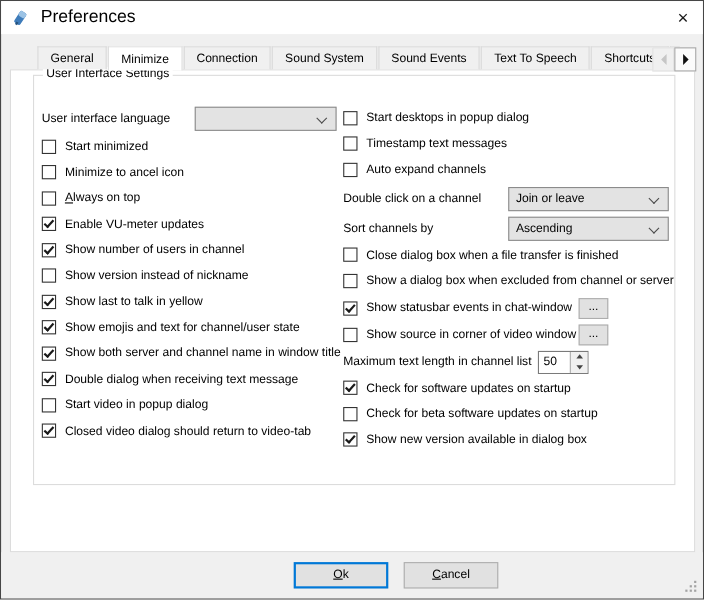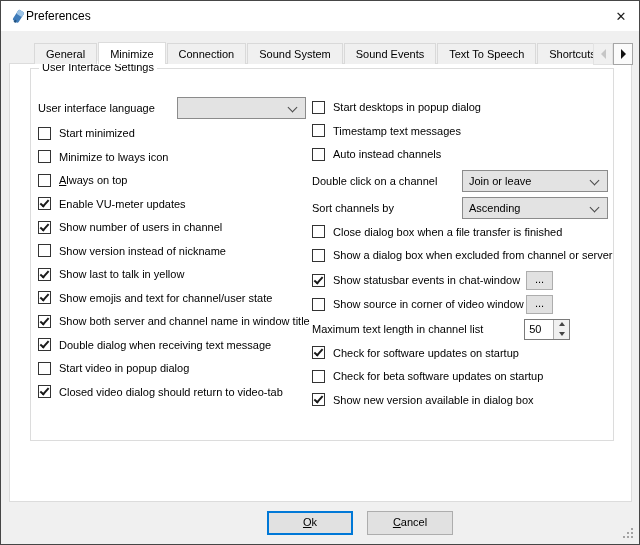--- a/index.html
+++ b/index.html
@@ -1,25 +1,25 @@
 <!DOCTYPE html>
 <html><head>
 <meta charset="utf-8">
 <style>
   html,body{margin:0;padding:0;}
   body{width:640px;height:545px;font-family:"Liberation Sans",sans-serif;-webkit-font-smoothing:antialiased;}
   .window{position:relative;width:638px;height:543px;border:1px solid #464646;background:#f0f0f0;overflow:hidden;font-size:11px;color:#000;}
 
   
   .titlebar{position:relative;height:30px;background:#ffffff;display:flex;align-items:center;padding-left:9px;}
-  .titlebar .title{font-size:12px;margin-left:0;color:#000;}
+  .titlebar .title{font-size:16px;margin-left:11px;color:#000;}
   .close-btn{position:absolute;top:0;right:0;width:36px;height:30px;display:flex;align-items:center;justify-content:center;font-size:13px;color:#1a1a1a;cursor:default;}
 
   
-  .tabbar{position:absolute;left:8px;top:41px;width:584px;height:22px;display:flex;align-items:center;overflow:hidden;z-index:2;padding-left:25px;}
+  .tabbar{position:absolute;left:8px;top:41px;width:584px;height:22px;display:flex;align-items:flex-start;overflow:hidden;z-index:2;padding-left:25px;}
   .tab{height:20px;line-height:20px;padding:0 11px;background:#f0f0f0;border:1px solid #d9d9d9;border-bottom:none;margin-right:1px;white-space:nowrap;flex:none;}
   .tab.active{background:#fff;height:24px;line-height:22px;border-color:#dcdcdc;position:relative;z-index:3;margin-bottom:-2px;}
   .tabscroll{position:absolute;left:592px;top:42px;display:flex;z-index:4;}
   .tabscroll .sbtn{width:18px;height:20px;display:flex;align-items:center;justify-content:center;}
   .sbtn.disabled{background:#f0f0f0;border:1px solid #e2e2e2;}
   .sbtn.enabled{background:#fbfbfb;border:1px solid #a6a6a6;}
   .arr-left{width:0;height:0;border-top:5px solid transparent;border-bottom:5px solid transparent;border-right:5px solid #c6c6c6;}
   .arr-right{width:0;height:0;border-top:5px solid transparent;border-bottom:5px solid transparent;border-left:5px solid #111;}
 
   
@@ -27,21 +27,21 @@
   .groupbox{position:absolute;left:20px;top:4px;width:582px;height:371px;border:1px solid #dcdcdc;}
   .group-title{position:absolute;left:8px;top:-8px;background:#fff;padding:0 3px;white-space:nowrap;}
 
   .col{position:absolute;}
   #left-col{left:28px;top:33px;width:270px;}
   #right-col{left:302px;top:35px;width:308px;}
   .row{position:relative;display:flex;align-items:center;white-space:nowrap;height:16px;margin-bottom:7.5px;}
   .row.sel{height:22px;margin-bottom:5px;}
   #left-col .row.sel{margin-bottom:6px;}
   .row.cbtn{height:19px;margin-bottom:5px;}
-  .row.spinrow{height:21px;margin-bottom:5px;gap:35px;}
+  .row.spinrow{height:21px;margin-bottom:5px;}
 
   
   .cb{flex:none;width:13px;height:13px;box-sizing:border-box;border:1px solid #333;background:#fff;margin-right:8px;position:relative;}
   .cb.checked::after{content:"";position:absolute;left:1px;top:2px;width:7px;height:3px;border-left:2px solid #1a1a1a;border-bottom:2px solid #1a1a1a;transform:rotate(-48deg);}
 
   
   .combo{position:absolute;top:50%;transform:translateY(-50%);height:22px;box-sizing:border-box;background:#e3e3e3;border:1px solid #8b8b8b;padding-left:31px;}
   .combo .combo-val{position:absolute;left:6px;top:3px;line-height:14px;}
   .combo .chev{position:absolute;right:9px;top:6px;width:6px;height:6px;border-right:1px solid #4a4a4a;border-bottom:1px solid #4a4a4a;transform:rotate(45deg);}
 
@@ -115,21 +115,21 @@
             <span class="combo-val"></span>
             <span class="chev"></span>
           </div>
         </div>
         <div class="row">
           <span class="cb"></span>
           <span class="lbl">Start minimized</span>
         </div>
         <div class="row">
           <span class="cb"></span>
-          <span class="lbl">Minimize to lways icon</span>
+          <span class="lbl">Minimize to ancel icon</span>
         </div>
         <div class="row">
           <span class="cb"></span>
           <span class="lbl"><u>A</u>lways on top</span>
         </div>
         <div class="row">
           <span class="cb checked"></span>
           <span class="lbl">Enable VU-meter updates</span>
         </div>
         <div class="row">
@@ -169,21 +169,21 @@
         <div class="row">
           <span class="cb"></span>
           <span class="lbl">Start desktops in popup dialog</span>
         </div>
         <div class="row">
           <span class="cb"></span>
           <span class="lbl">Timestamp text messages</span>
         </div>
         <div class="row">
           <span class="cb"></span>
-          <span class="lbl">Auto instead channels</span>
+          <span class="lbl">Auto expand channels</span>
         </div>
         <div class="row sel">
           <span class="lbl">Double click on a channel</span>
           <div class="combo" style="left: 150px; width: 146px;">
             <span class="combo-val">Join or leave</span>
             <span class="chev"></span>
           </div>
         </div>
         <div class="row sel">
           <span class="lbl">Sort channels by</span>

